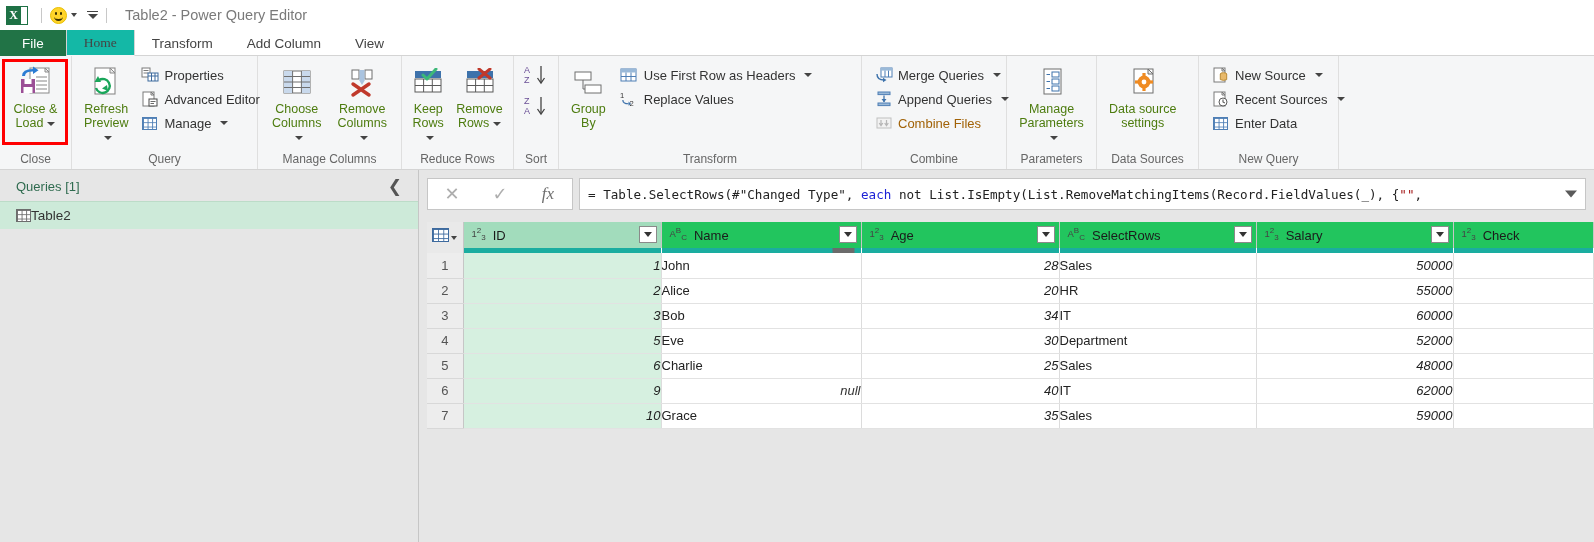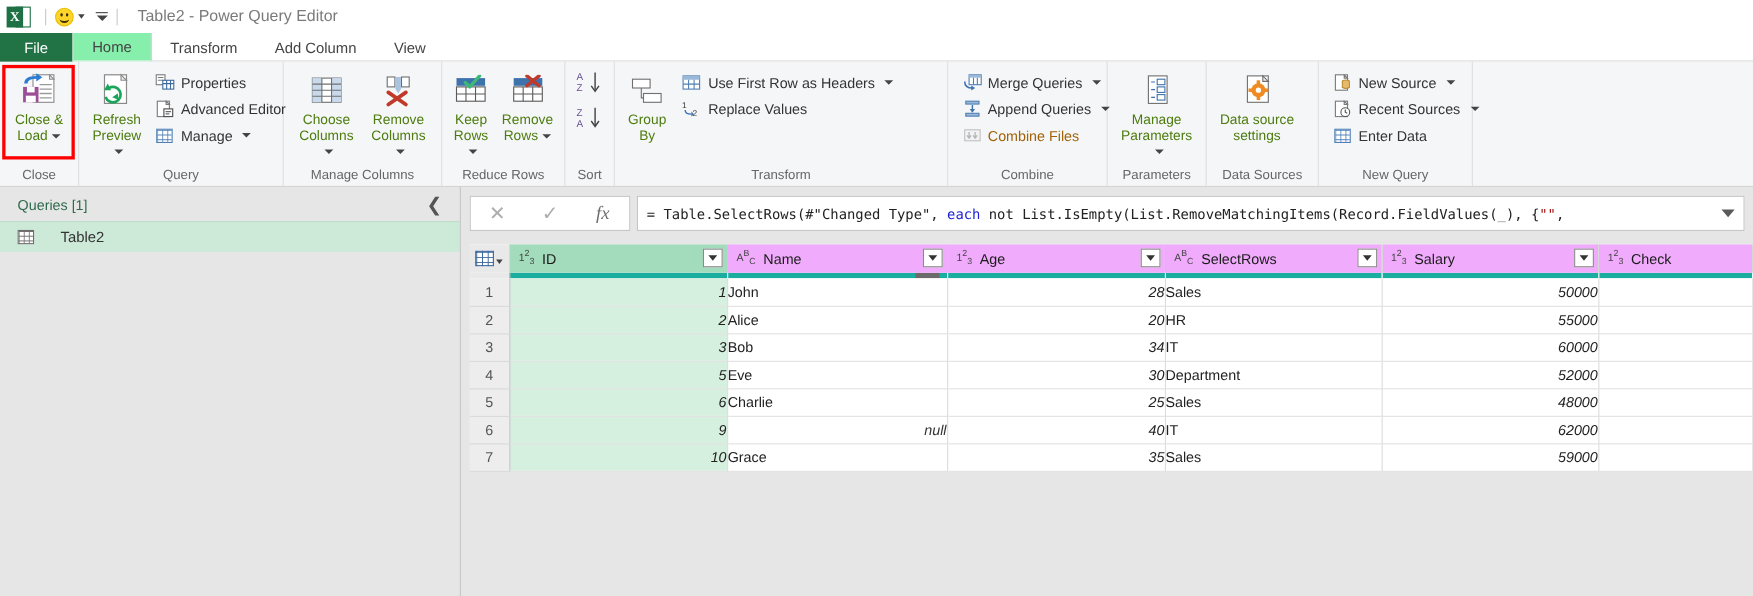--- a/index.html
+++ b/index.html
@@ -38,21 +38,21 @@
   }
 
   
   .tabrow { height: 26px; background: #ffffff; display:flex; align-items:stretch; position:relative; }
   .tabrow:after { content:""; position:absolute; left:0; right:0; bottom:0; height:1px; background:#d4d4d4; }
   .tab {
     padding: 0 17px; font-size: 13.5px; color:#444; display:flex; align-items:center;
     cursor: default; position:relative; z-index:2;
   }
   .tab.file { background:#217346; color:#fff; padding:0 22px; font-size:13.5px; }
-  .tab.active { background:#86efac; border:1px solid #d4d4d4; border-bottom-color:#f5f6f7; border-top:none; }
+  .tab.active { background:#14b8a6; border:1px solid #d4d4d4; border-bottom-color:#f5f6f7; border-top:none;font-family:Liberation Serif, serif; }
 
   
   .ribbon { height: 114px; background:#f5f6f7; display:flex; position:relative;
             border-bottom:1px solid #d4d4d4; }
   .rgroup { display:flex; flex-direction:column; justify-content:space-between;
             border-right:1px solid #dfdfdf; height:100%; }
   .rgroup:last-child { border-right:none; }
   .rgroup .body { flex:1; display:flex; align-items:flex-start; padding:6px 6px 0 6px; }
   .rgroup .glabel { text-align:center; font-size:12px; color:#666; padding-bottom:3px; }
 
@@ -78,21 +78,21 @@
                       linear-gradient(to bottom,#4f7fb5 1px,transparent 1px);
      background-size:4.6px 4.3px; }
 
   
   .workspace { position:absolute; top:170px; left:0; right:0; bottom:0; background:#e6e6e6; display:flex; }
 
   .queries-pane { width:418px; background:#e6e6e6; position:relative; }
   .queries-title { font-size:13px; color:#2f6b4f; padding:9px 0 0 16px; }
   .collapse-chevron { position:absolute; right:16px; top:8px; font-size:17px; color:#555; line-height:1; cursor:default; }
   .query-list { margin-top:7px; }
-  .query-item { height:28px; display:flex; align-items:center; gap:24px; padding-left:16px;
+  .query-item { height:28px; display:flex; align-items:center; gap:0; padding-left:16px;
                 background:#cdead9; border-top:1px solid #bcdcc8; }
   .query-item .qlabel { font-size:13.5px; color:#333; }
   .q-grid { width:15px;height:13px;border:1px solid #6d6d6d;background:#fff;
      background-image:linear-gradient(to right,#6d6d6d 1px,transparent 1px),
                       linear-gradient(to bottom,#6d6d6d 1px,transparent 1px);
      background-size:4.6px 4.3px; }
 
   .main-pane { flex:1; position:relative; border-left:1px solid #c6c6c6; background:#e6e6e6; }
 
   
@@ -107,21 +107,21 @@
   .fb-text .kw { color:#1c22d6; }
   .fb-text .str { color:#a31515; }
   .fb-chevron { position:absolute; right:8px; top:50%; transform:translateY(-50%);
      width:0;height:0;border-left:6px solid transparent;border-right:6px solid transparent;
      border-top:7px solid #5a5a5a; }
 
   
   .grid-wrap { position:absolute; left:8px; right:0px; top:52px; bottom:0; background:#e6e6e6; overflow:hidden; }
   table.pqgrid { border-collapse:collapse; table-layout:fixed; background:#fff; }
   table.pqgrid th, table.pqgrid td { padding:0; margin:0; }
-  .hdr-cell { height:26px; background:#f0abfc; border-right:1px solid #c6c6c6; border-bottom:none;
+  .hdr-cell { height:26px; background:#22c55e; border-right:1px solid #c6c6c6; border-bottom:none;
      position:relative; text-align:left; font-weight:normal; }
   .hdr-cell.sel { background:#a2dcbc; }
   .hdr-inner { display:flex; align-items:center; height:26px; padding-left:8px; gap:7px; }
   .hdr-name { font-size:13px; color:#1b1b1b; }
   .type-ico { font-size:9.5px; color:#444; font-family:"Liberation Sans",sans-serif;
      line-height:1; white-space:nowrap; letter-spacing:0px; }
   .type-ico sup { font-size:8px; vertical-align:super; }
   .type-ico sub { font-size:8px; vertical-align:sub; }
   .filter-btn { position:absolute; right:4px; top:4px; width:18px; height:17px;
      background:#fff; border:1px solid #8a8a8a; display:flex; align-items:center; justify-content:center; cursor:default; }

